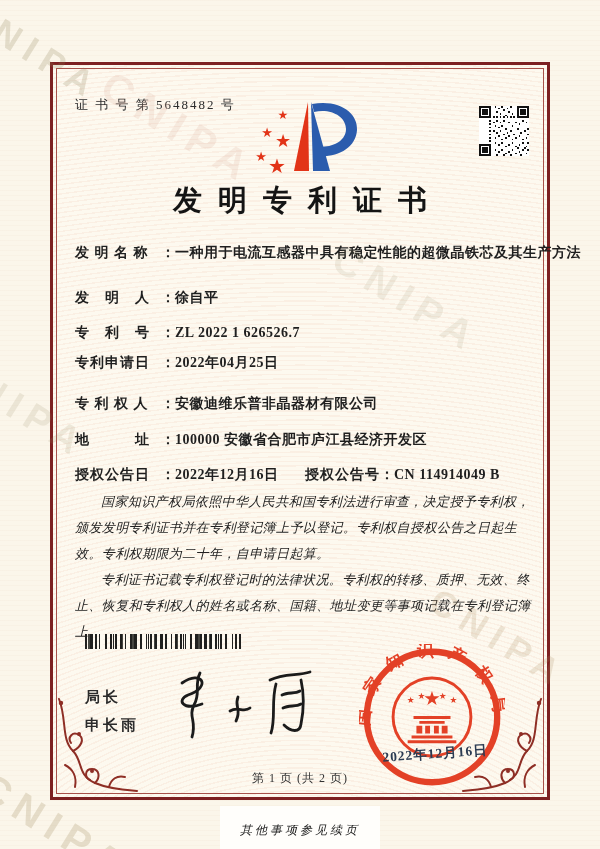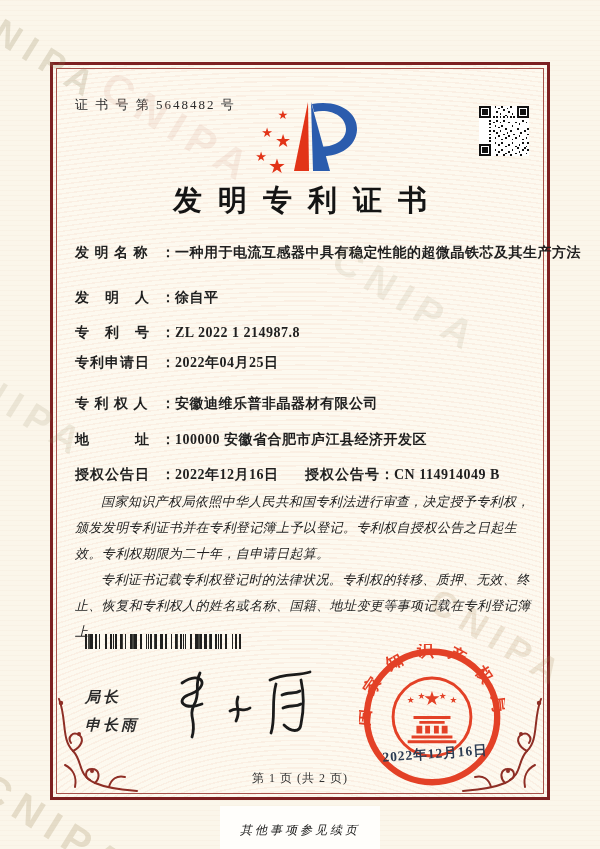--- a/index.html
+++ b/index.html
@@ -48,21 +48,21 @@
   
   .barcode{
     position:absolute; left:32px; top:569px; width:156px; height:15px;
     background-image:
       repeating-linear-gradient(90deg, rgba(253,249,239,0) 0 15px, #fdf9ef 15px 18px, rgba(253,249,239,0) 18px 41px, #fdf9ef 41px 43px),
       repeating-linear-gradient(90deg, #20201e 0 2px, rgba(0,0,0,0) 2px 5px),
       repeating-linear-gradient(90deg, #20201e 0 1px, rgba(0,0,0,0) 1px 7px),
       repeating-linear-gradient(90deg, rgba(0,0,0,0) 0 3px, #454540 3px 5px, rgba(0,0,0,0) 5px 11px);
   }
   
-  .officer{ position:absolute; left:32px; top:623px; font-size:15px; font-weight:bold; letter-spacing:3px; color:#2b2b2b;font-style:italic;}
+  .officer{ position:absolute; left:32px; top:623px; font-size:15px; font-weight:bold; letter-spacing:3px; color:#2b2b2b;}
   .officer div{ margin-bottom:9px; }
   .sig{ position:absolute; left:117px; top:598px; width:170px; height:88px; }
   .seal{ position:absolute; left:306px; top:579px; width:146px; height:146px; opacity:.93; }
   .seal-date{
     position:absolute; left:310px; top:680px; width:144px; text-align:center;
     font-size:13.5px; font-weight:bold; color:#2c3b52; letter-spacing:1px;
     transform:rotate(-4deg);
   }
   .page-no{ position:absolute; left:0; top:705px; width:100%; text-align:center; font-size:12px; letter-spacing:1px; color:#333; }
   
@@ -131,21 +131,21 @@
 
     <div class="title">发明专利证书</div>
 
     <div class="frow" style="top:179px">
       <span class="lbl">发 明 名 称</span><span class="colon">：</span><span class="val">一种用于电流互感器中具有稳定性能的超微晶铁芯及其生产方法</span>
     </div>
     <div class="frow" style="top:224px">
       <span class="lbl">发　明　人</span><span class="colon">：</span><span class="val">徐自平</span>
     </div>
     <div class="frow" style="top:259px">
-      <span class="lbl">专　利　号</span><span class="colon">：</span><span class="val">ZL 2022 1 214987.8</span>
+      <span class="lbl">专　利　号</span><span class="colon">：</span><span class="val">ZL 2022 1 626526.7</span>
     </div>
     <div class="frow" style="top:289px">
       <span class="lbl">专利申请日</span><span class="colon">：</span><span class="val">2022年04月25日</span>
     </div>
     <div class="frow" style="top:330px">
       <span class="lbl">专 利 权 人</span><span class="colon">：</span><span class="val">安徽迪维乐普非晶器材有限公司</span>
     </div>
     <div class="frow" style="top:366px">
       <span class="lbl">地　　　址</span><span class="colon">：</span><span class="val">100000 安徽省合肥市庐江县经济开发区</span>
     </div>

